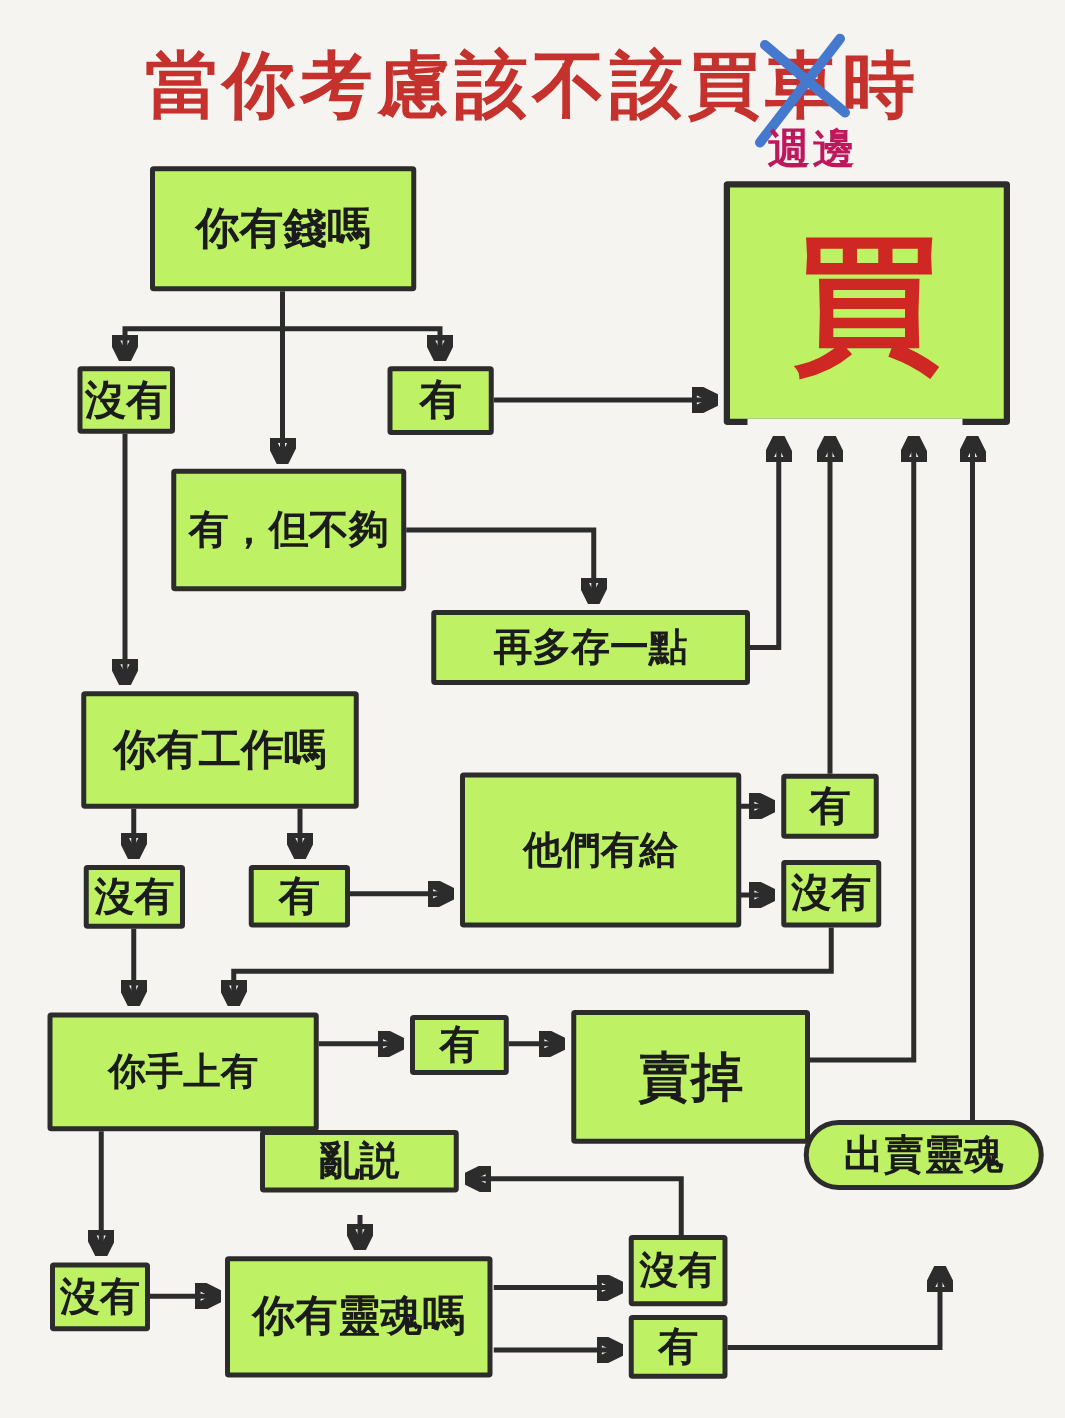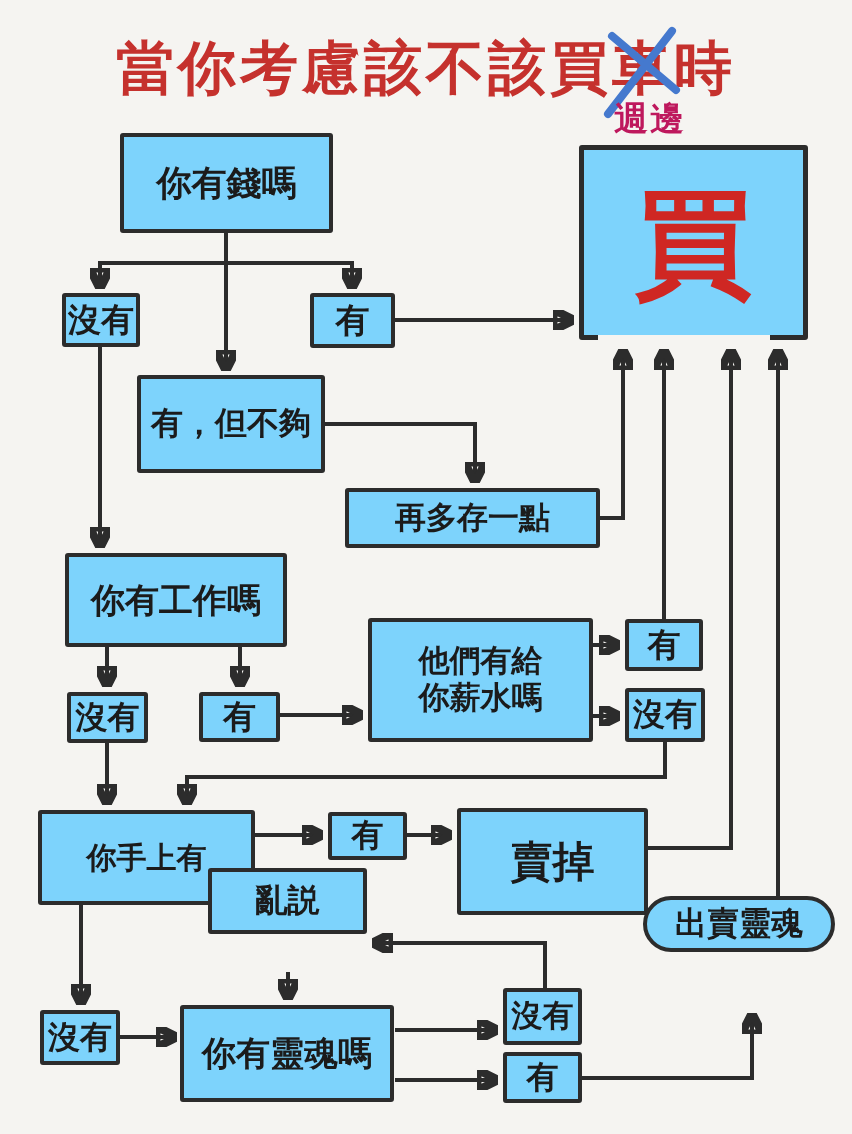--- a/index.html
+++ b/index.html
@@ -16,21 +16,21 @@
   }
   .crossed{position:relative;display:inline-block;}
   .xmark{position:absolute;left:-12px;top:-4px;width:86px;height:94px;overflow:visible;pointer-events:none;}
   .xmark path{fill:none;stroke:#4579ce;stroke-width:8;stroke-linecap:round;}
   .replacement{
     position:absolute;left:2px;top:66px;font-size:34px;font-weight:700;
     letter-spacing:2px;color:#be185d;white-space:nowrap;
   }
   .node{
     position:absolute;z-index:2;box-sizing:border-box;
-    border:4px solid #2c2c2c;border-radius:3px;background:#7dd3fc;
+    border:4px solid #2c2c2c;border-radius:3px;background:#bef264;
     display:flex;flex-direction:column;justify-content:center;
     text-align:center;color:#1b1b1b;font-weight:800;line-height:1.18;
   }
   .buy{
     border-width:5px;color:#cf2723;font-size:118px;font-weight:800;line-height:1;
   }
   .buy .gap{position:absolute;left:14px;bottom:-5px;width:172px;height:5px;background:#f5f4f1;}
   .ln{display:block;}
 </style>
 </head>
@@ -109,21 +109,20 @@
   <div class="node" style="left:67px;top:692px;width:81px;height:51px;font-size:32px;">
       <span>沒有</span>
     </div>
 
   <div class="node" style="left:199px;top:692px;width:81px;height:50px;font-size:33px;">
       <span>有</span>
     </div>
 
   <div class="node" style="left:368px;top:618px;width:225px;height:124px;font-size:31px;">
     <span class="ln">他們有給</span>
-    <span class="ln">你薪水嗎</span>
   </div>
 
   <div class="node" style="left:625px;top:619px;width:78px;height:52px;font-size:33px;">
       <span>有</span>
     </div>
 
   <div class="node" style="left:625px;top:688px;width:80px;height:54px;font-size:32px;">
       <span>沒有</span>
     </div>
 
@@ -132,21 +131,21 @@
   </div>
 
   <div class="node" style="left:328px;top:812px;width:79px;height:48px;font-size:32px;">
       <span>有</span>
     </div>
 
   <div class="node" style="left:457px;top:808px;width:191px;height:107px;font-size:42px;">
       <span>賣掉</span>
     </div>
 
-  <div class="node" style="left:208px;top:868px;width:159px;height:66px;font-size:32px;">
+  <div class="node" style="left:208px;top:904px;width:159px;height:50px;font-size:32px;">
       <span>亂説</span>
     </div>
 
   <div class="node" style="left:40px;top:1010px;width:80px;height:55px;font-size:32px;">
       <span>沒有</span>
     </div>
 
   <div class="node" style="left:180px;top:1005px;width:214px;height:97px;font-size:34px;">
       <span>你有靈魂嗎</span>
     </div>

